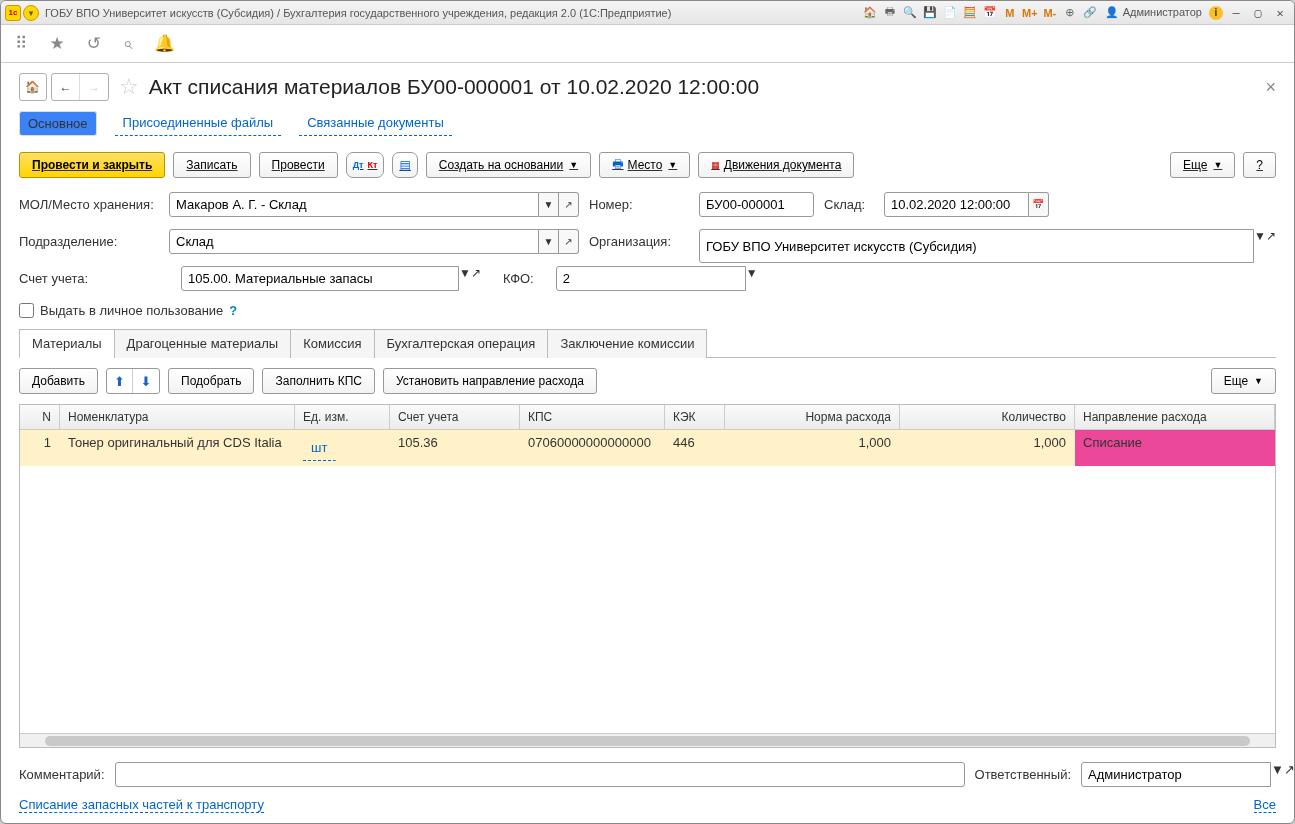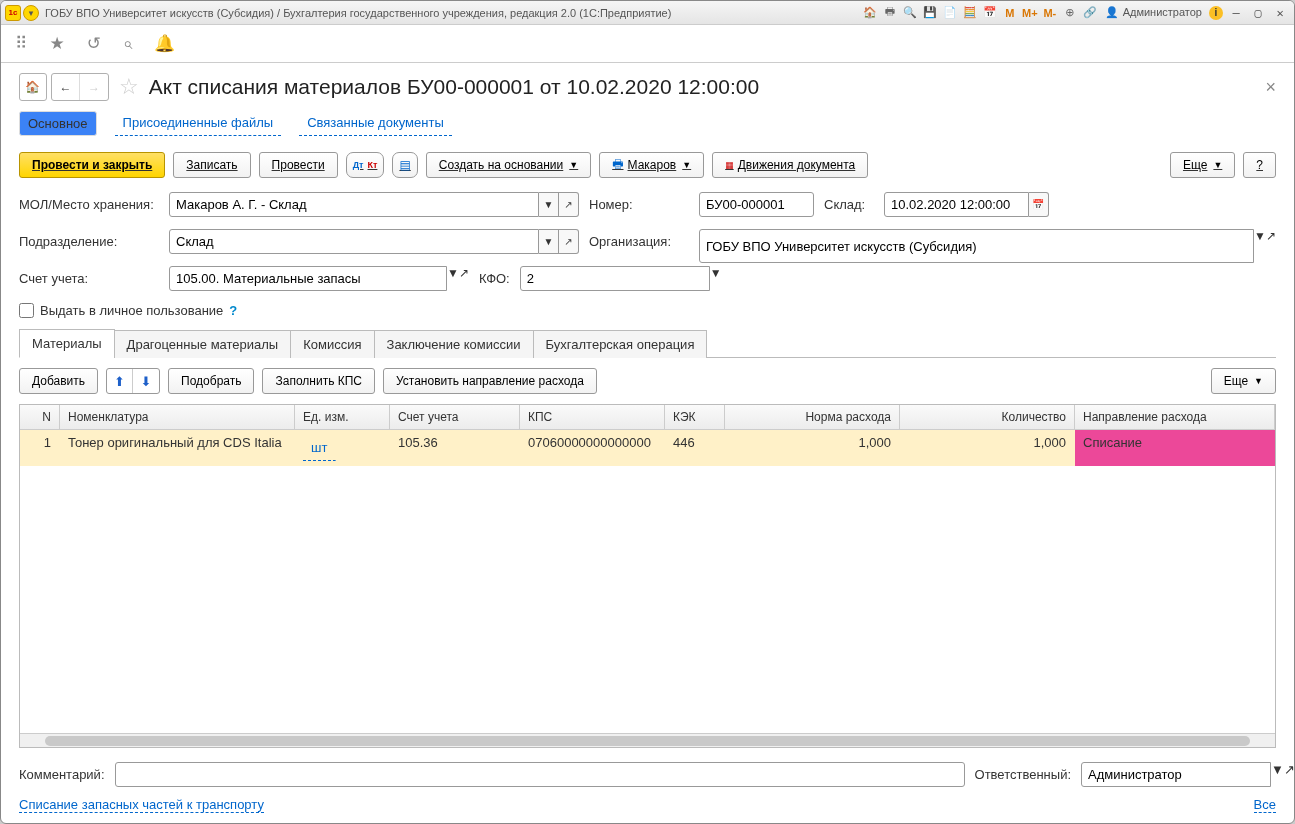--- a/index.html
+++ b/index.html
@@ -61,33 +61,33 @@
 .right-pair .rp-label { font-size: 13px; min-width: 50px; }
 .right-pair .rp-input { display: flex; height: 25px; }
 .right-pair .rp-input input { border: 1px solid #999; border-radius: 3px; padding: 0 6px; font-size: 13px; width: 115px; }
 .right-pair .rp-input .ic-btn { width: 20px; border: 1px solid #999; border-left: none; background: #f8f8f8; display: flex; align-items: center; justify-content: center; font-size: 10px; cursor: pointer; border-radius: 0 3px 3px 0; }
 .right-pair .rp-input input:not(:last-child) { border-radius: 3px 0 0 3px; }
 
 .org-row { display: grid; grid-template-columns: 140px 410px 100px auto; column-gap: 10px; align-items: center; margin-bottom: 12px; }
 .org-combo { display: flex; height: 25px; flex: 1; }
 .org-combo input { flex: 1; border: 1px solid #999; border-radius: 3px 0 0 3px; padding: 16px 6px; font-size: 13px; }
 
-.acct-row { display: flex; align-items: center; gap: 10px; margin-bottom: 12px; }
+.acct-row { display: flex; align-items: center; gap: 22px; margin-bottom: 12px; }
 .acct-row .form-label { width: 140px; }
 .acct-combo { display: flex; height: 25px; width: 300px; }
 .acct-combo input { flex:1; border: 1px solid #999; border-radius: 3px 0 0 3px; padding: 0 6px; font-size: 13px; }
 .kfo-combo { display: flex; height: 25px; width: 62px; }
 .kfo-combo input { flex:1; border: 1px solid #999; border-radius: 3px 0 0 3px; padding: 0 6px; font-size: 13px; }
 
 .checkbox-row { display: flex; align-items: center; gap: 6px; margin-bottom: 10px; font-size: 13px; }
 .checkbox-row input[type=checkbox] { width: 15px; height: 15px; }
 .help-icon { color: #0088cc; cursor: pointer; font-weight: bold; }
 
 
-.tabs { display: flex; border-bottom: 1px solid #bbb; align-items: flex-end; }
+.tabs { display: flex; border-bottom: 1px solid #bbb; }
 .tab { padding: 6px 12px; border: 1px solid #bbb; border-bottom: none; background: #f5f5f5; font-size: 13px; cursor: pointer; margin-right: -1px; position: relative; top: 1px; }
 .tab.active { background: #fff; border-bottom: 1px solid #fff; }
 
 
 .tab-toolbar { display: flex; gap: 8px; padding: 10px 0; align-items: center; }
 .arrow-group { display: inline-flex; border: 1px solid #999; border-radius: 3px; }
 .arrow-group .ag-btn { width: 26px; height: 24px; display: flex; align-items: center; justify-content: center; cursor: pointer; font-size: 13px; }
 .arrow-group .ag-btn:first-child { border-right: 1px solid #ccc; color: #1e60c9; }
 .arrow-group .ag-btn:last-child { color: #1e60c9; }
 
@@ -191,21 +191,21 @@
         </button>
       <button class="btn icon-only">
           <span style="color:#0066cc">▤</span>
         </button>
       <button class="btn">
           <span>Создать на основании</span>
           <span class="caret">▼</span>
         </button>
       <button class="btn">
           <span style="color:#0066cc">🖶</span>
-          <span>Макаров</span>
+          <span>Место</span>
           <span class="caret">▼</span>
         </button>
       <button class="btn">
           <span style="color:#cc0000;font-size:9px">▦</span>
           <span>Движения документа</span>
         </button>
       <span class="action-spacer"></span>
       <button class="btn">
           <span>Еще</span>
           <span class="caret">▼</span>
@@ -265,22 +265,22 @@
     <div class="checkbox-row">
       <input type="checkbox" style="">
       <span>Выдать в личное пользование</span>
       <span class="help-icon">?</span>
     </div>
 
     <div class="tabs">
       <span class="tab active">Материалы</span>
       <span class="tab">Драгоценные материалы</span>
       <span class="tab">Комиссия</span>
+      <span class="tab">Бухгалтерская операция</span>
       <span class="tab">Заключение комиссии</span>
-      <span class="tab">Бухгалтерская операция</span>
     </div>
 
     <div class="tab-toolbar">
       <button class="btn">Добавить</button>
       <div class="arrow-group">
         <span class="ag-btn">⬆</span>
         <span class="ag-btn">⬇</span>
       </div>
       <button class="btn">Подобрать</button>
       <button class="btn">Заполнить КПС</button>

